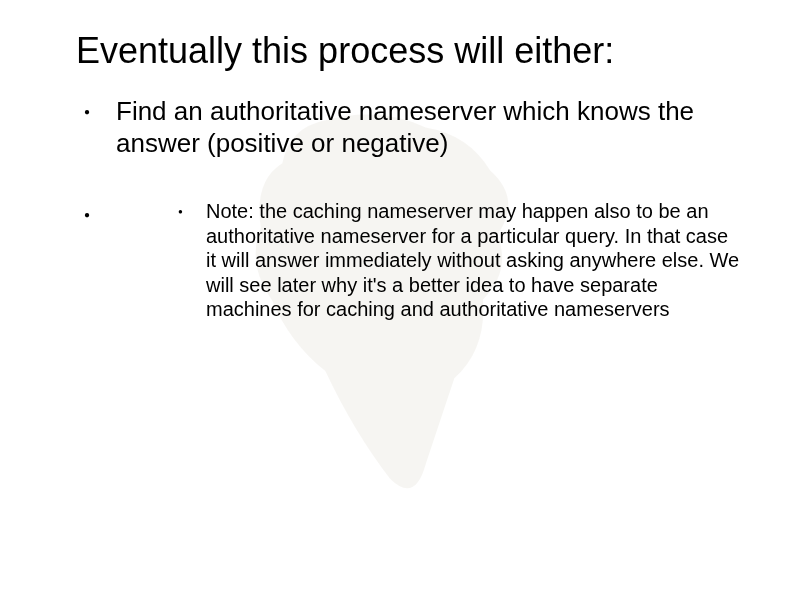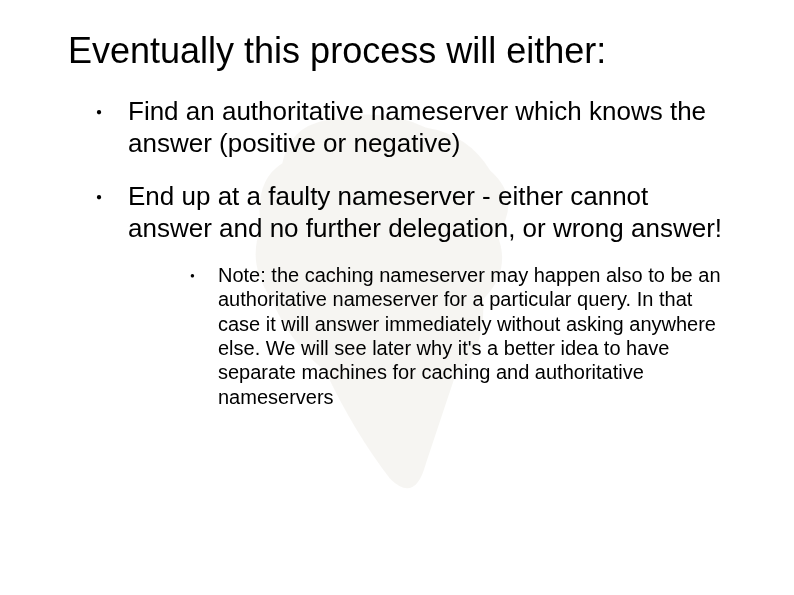--- a/index.html
+++ b/index.html
@@ -29,26 +29,26 @@
     z-index: 1;
     width: 794px;
     height: 595px;
     box-sizing: border-box;
   }
   .title {
     font-size: 36px;
     font-weight: normal;
     text-align: left;
     padding: 30px 0 0 64px;
-    margin: 0 0 24px 4px;
+    margin: 0 0 24px 12px;
     letter-spacing: 0px;
   }
   ul.main {
     list-style: none;
-    margin: 16px;
+    margin: 4px;
     padding: 0 50px 0 68px;
   }
   ul.main > li {
     position: relative;
     font-size: 26px;
     line-height: 1.22;
     padding: 0 0 22px 44px;
     text-align: left;
   }
   ul.main > li::before {
@@ -90,21 +90,20 @@
 </div>
 
 <div class="slide">
   <h1 class="title">Eventually this process will either:</h1>
 
   <ul class="main">
     <li>
       <span>Find an authoritative nameserver which knows the answer (positive or negative)</span>
     </li>
     <li>
-      <span>End up at a faulty nameserver - either cannot answer and no further delegation, or wrong answer!</span>
       <ul class="sub">
         <li>
           <span>Note: the caching nameserver may happen also to be an authoritative nameserver for a particular query. In that case it will answer immediately without asking anywhere else. We will see later why it's a better idea to have separate machines for caching and authoritative nameservers</span>
         </li>
       </ul>
     </li>
   </ul>
 </div>
 
 </body></html>

